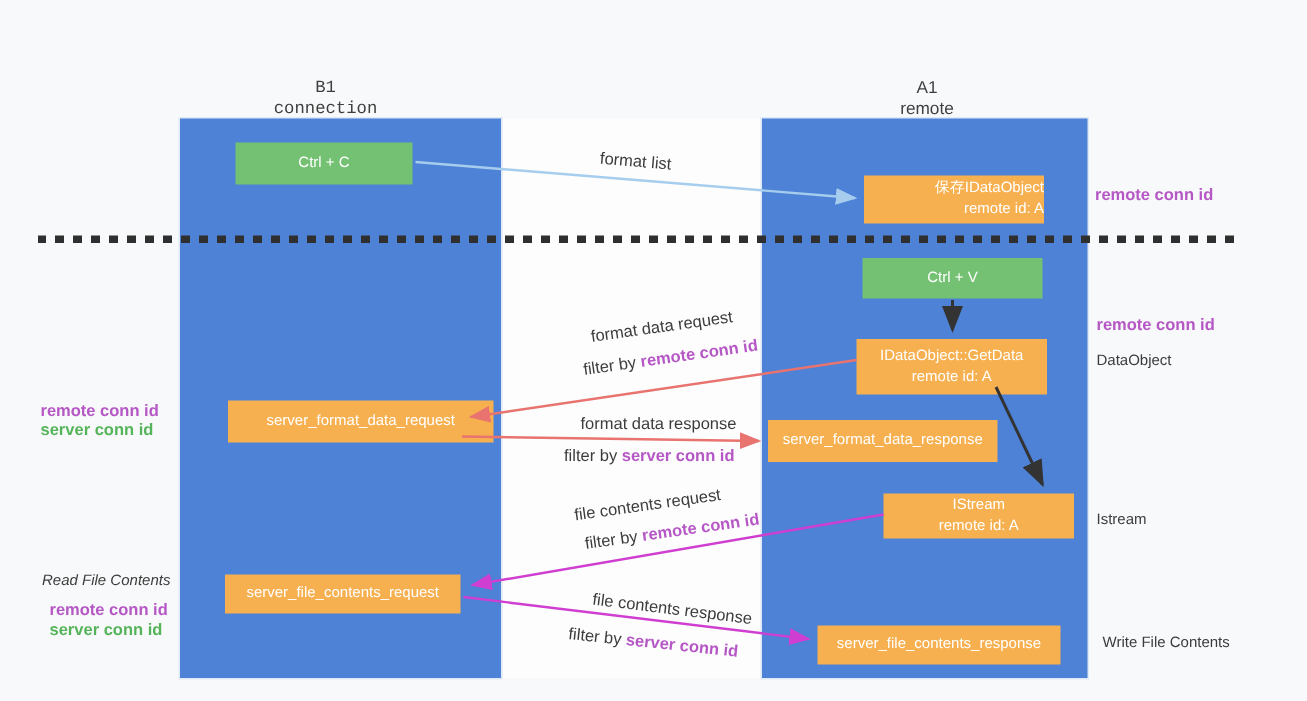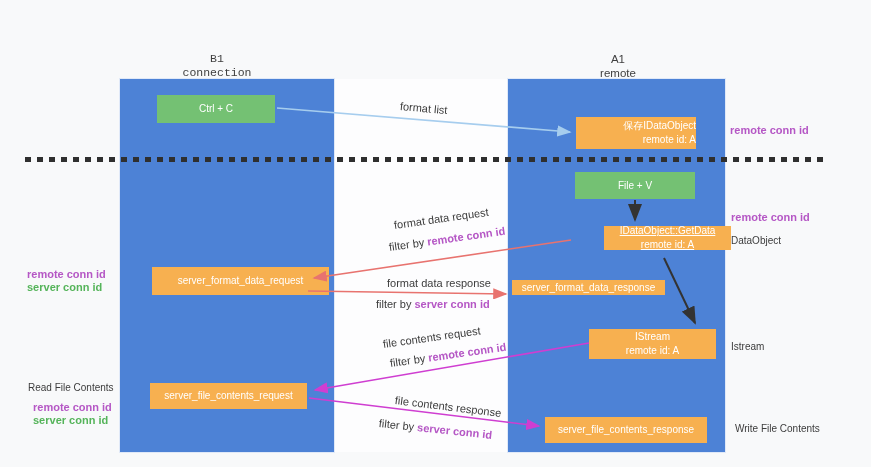--- a/index.html
+++ b/index.html
@@ -62,33 +62,33 @@
   <div class="abs node green" style="left:157px;top:95px;width:118px;height:28px;">
     <span>Ctrl + C</span>
   </div>
 
   <div class="abs node orange" style="left:576px;top:117px;width:120px;height:32px;align-items:flex-end;">
     <span>保存IDataObject</span>
     <span>remote id: A</span>
   </div>
 
   <div class="abs node green" style="left:575px;top:172px;width:120px;height:27px;">
-    <span>File + V</span>
+    <span>Ctrl + V</span>
   </div>
 
-  <div class="abs node orange" style="left:604px;top:226px;width:127px;height:24px;text-decoration:underline;">
+  <div class="abs node orange" style="left:571px;top:226px;width:127px;height:37px;">
     <span>IDataObject::GetData</span>
     <span>remote id: A</span>
   </div>
 
   <div class="abs node orange" style="left:152px;top:267px;width:177px;height:28px;">
     <span>server_format_data_request</span>
   </div>
 
-  <div class="abs node orange" style="left:512px;top:280px;width:153px;height:15px;">
+  <div class="abs node orange" style="left:512px;top:280px;width:153px;height:28px;">
     <span>server_format_data_response</span>
   </div>
 
   <div class="abs node orange" style="left:589px;top:329px;width:127px;height:30px;">
     <span>IStream</span>
     <span>remote id: A</span>
   </div>
 
   <div class="abs node orange" style="left:150px;top:383px;width:157px;height:26px;">
     <span>server_file_contents_request</span>
@@ -145,17 +145,17 @@
   </div>
 
   <div class="abs ann purple" style="left:730px;top:124px;">remote conn id</div>
   <div class="abs ann purple" style="left:731px;top:211px;">remote conn id</div>
   <div class="abs ann plain" style="left:731px;top:235px;">DataObject</div>
   <div class="abs ann plain" style="left:731px;top:341px;">Istream</div>
   <div class="abs ann plain" style="left:735px;top:423px;">Write File Contents</div>
 
   <div class="abs ann purple" style="left:27px;top:268px;">remote conn id</div>
   <div class="abs ann green-lbl" style="left:27px;top:281px;">server conn id</div>
-  <div class="abs ann plain" style="left:28px;top:382px;">Read File Contents</div>
+  <div class="abs ann plain" style="left:28px;top:382px;font-style:italic;">Read File Contents</div>
   <div class="abs ann purple" style="left:33px;top:401px;">remote conn id</div>
   <div class="abs ann green-lbl" style="left:33px;top:414px;">server conn id</div>
 
 </div>
 
 </body></html>

